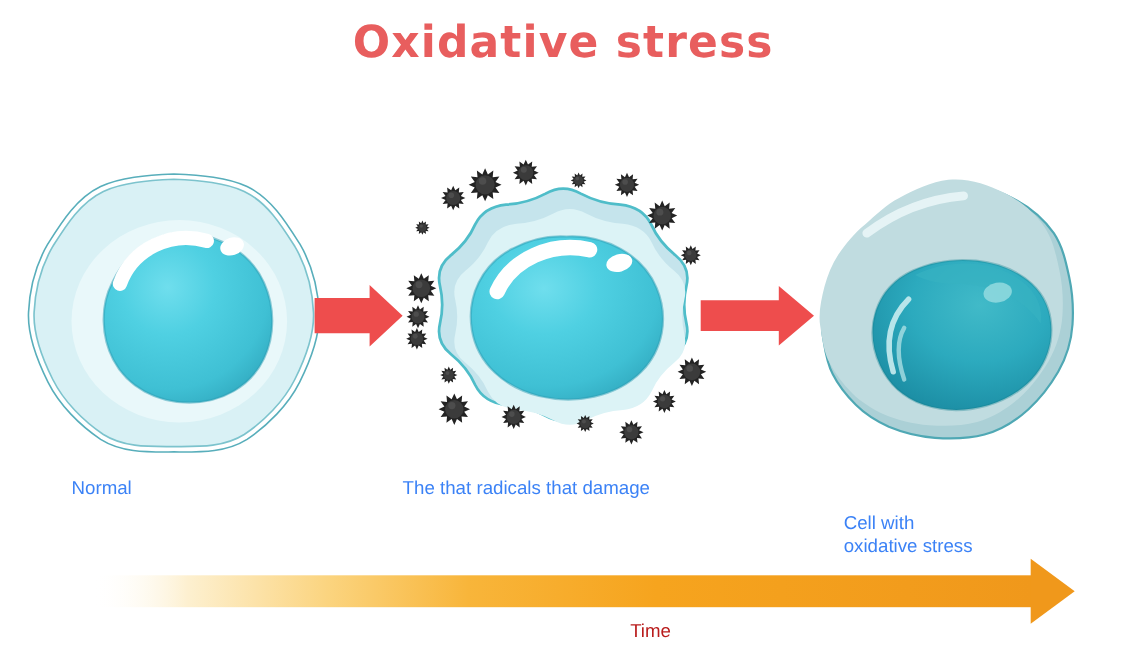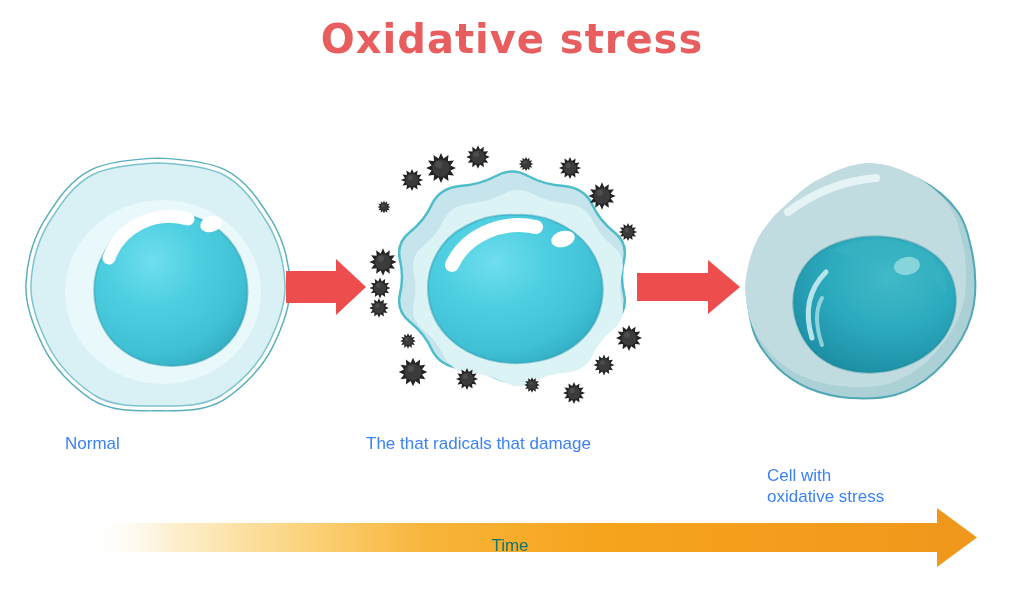--- a/index.html
+++ b/index.html
@@ -8,22 +8,22 @@
   .title{position:absolute;top:16px;left:0;width:100%;margin:0;text-align:center;
          font-family:"DejaVu Sans",sans-serif;font-weight:700;font-size:40px;
          letter-spacing:1px;color:#e85e5e;}
   .diagram-svg{position:absolute;left:0;top:0;}
   .cell-label{position:absolute;text-align:left;font-size:17px;line-height:1.24;
               color:#3b82f6;}
   .cell-label span{display:block;}
   .label-normal{left:65px;top:433px;width:200px;}
   .label-radicals{left:366px;top:433px;width:300px;}
   .label-stressed{left:767px;top:433px;width:220px;margin-top:32px;}
-  .time-label{position:absolute;left:410px;top:536px;width:200px;text-align:center;
-              font-size:17px;color:#0f766e;}
+  .time-label{position:absolute;left:410px;top:564px;width:200px;text-align:right;
+              font-size:17px;color:#b91c1c;}
 </style>
 </head>
 <body>
 
 <div class="canvas">
 
   <h1 class="title">Oxidative stress</h1>
 
   <svg class="diagram-svg" width="1024" height="600" viewBox="0 0 1024 600">
     <defs>

